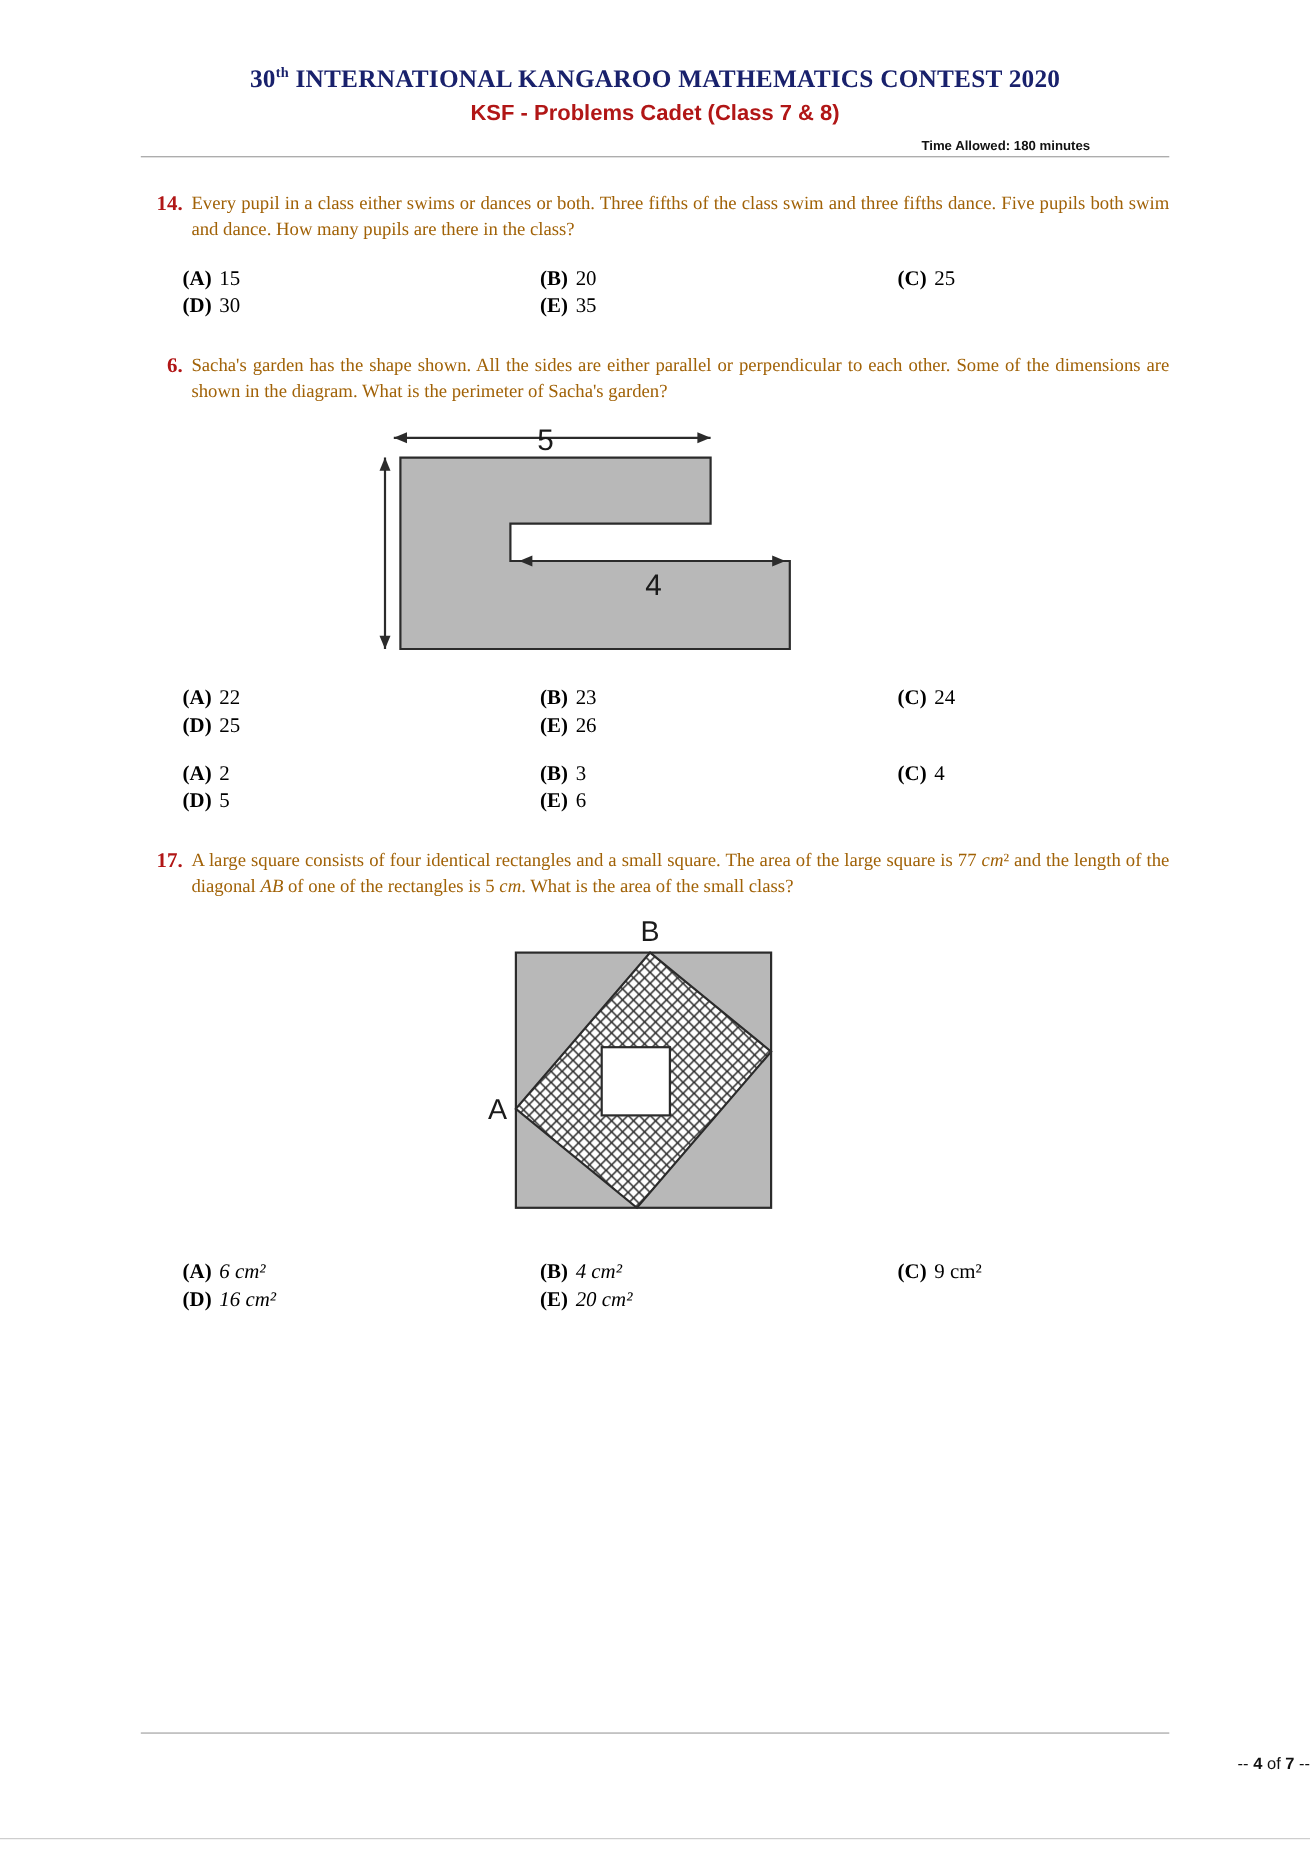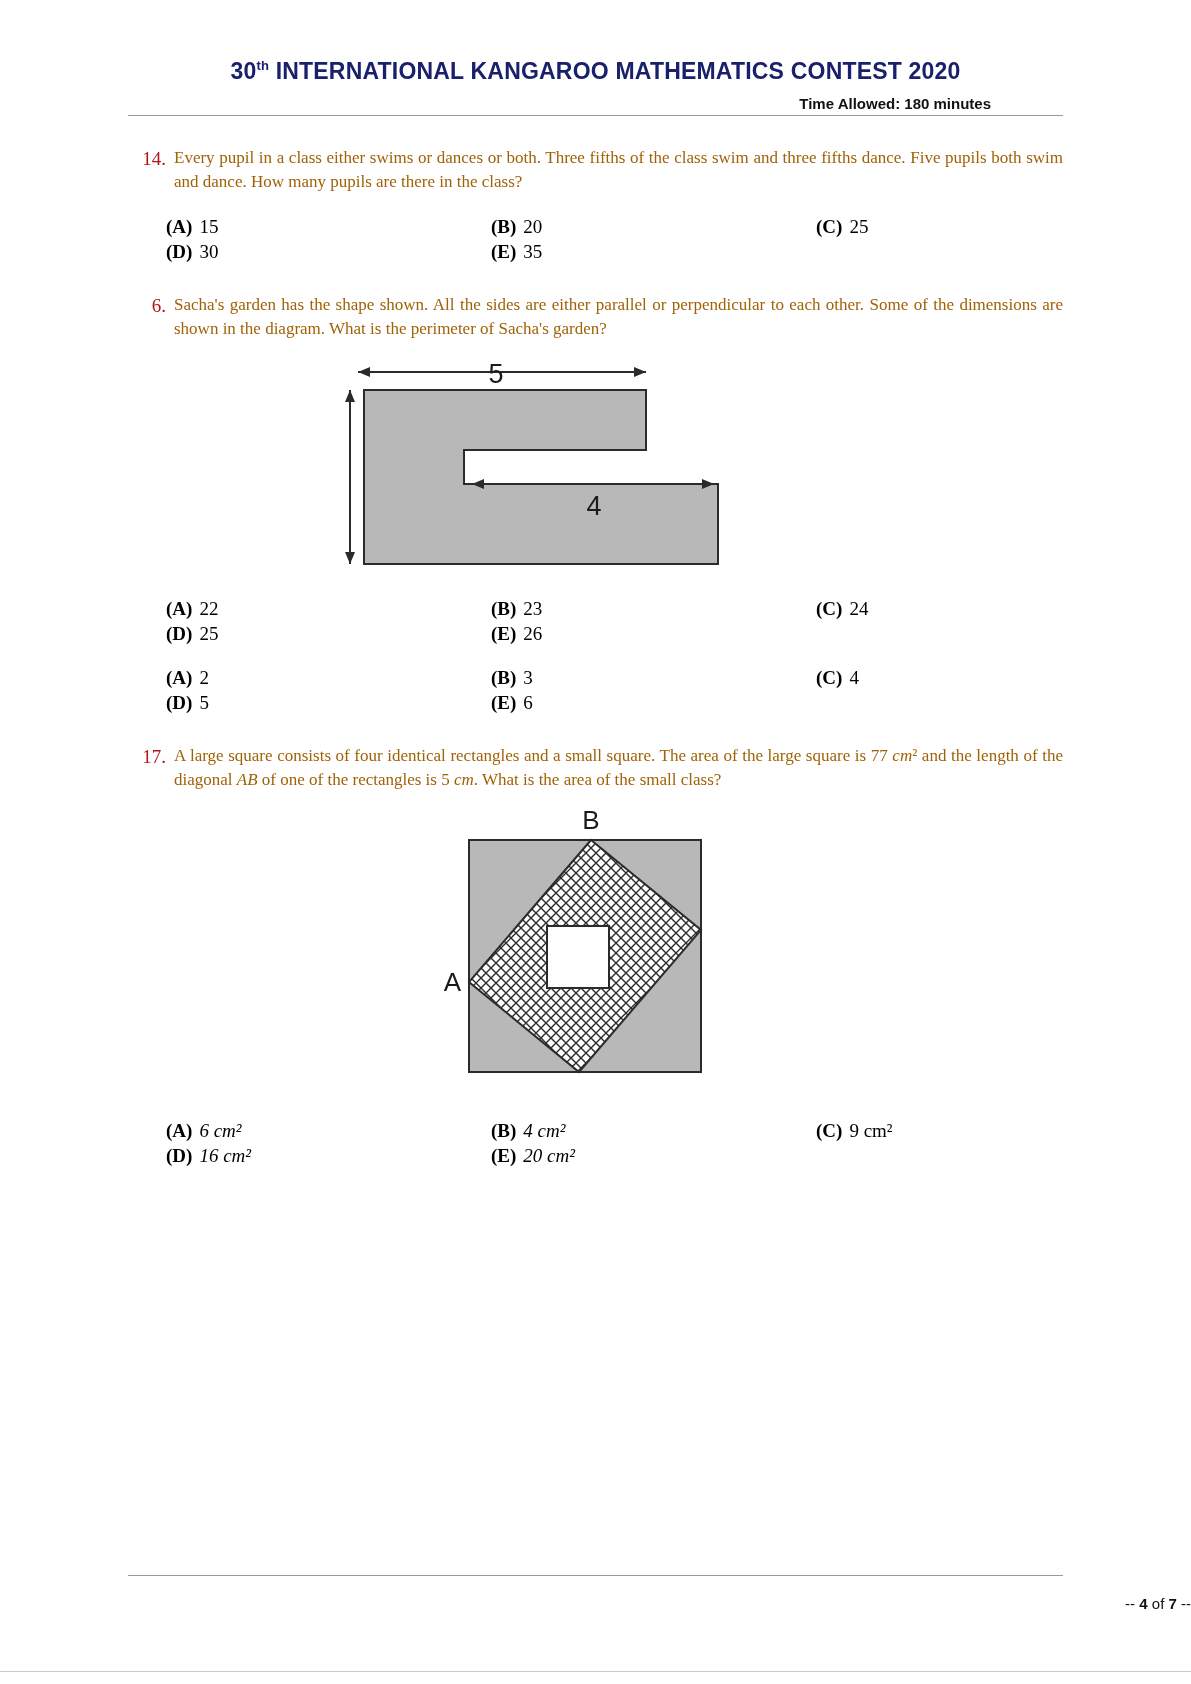--- a/index.html
+++ b/index.html
@@ -15,60 +15,60 @@
     box-sizing: border-box;
     font-family: "Liberation Serif", serif;
     overflow: hidden;
   }
   
   .header {
     padding-top: 58px;
     text-align: center;
   }
   .hdr-title {
-    font-family: Liberation Sans, sans-serif;
+    font-family: Liberation Serif, serif;
     font-weight: bold;
     font-size: 23px;
     color: #19216c;
     letter-spacing: 0.2px;
   }
   .hdr-title sup {
     font-size: 13px;
     vertical-align: super;
   }
   .hdr-sub {
     font-family: "Liberation Sans", sans-serif;
     font-weight: bold;
     font-size: 20px;
     color: #b11616;
     margin-top: 7px;
   }
   .hdr-time {
     font-family: "Liberation Sans", sans-serif;
     font-weight: bold;
-    font-size: 15px;
+    font-size: 12px;
     color: #111111;
     text-align: right;
     margin: 10px 200px 0 0;
   }
   .rule {
     border-top: 1px solid #9a9a9a;
     margin: 3px 128px 0 128px;
   }
   
   .content {
     margin: 0 128px 0 128px;
     position: relative;
   }
   .question {
     display: flex;
     margin-top: 30px;
   }
   .q-num {
-    font-weight: normal;
+    font-weight: bold;
     color: #b11616;
     font-size: 19px;
     width: 38px;
     flex: 0 0 38px;
     text-align: right;
     padding-right: 8px;
     line-height: 1.42;
   }
   .q-text {
     font-size: 17px;
@@ -138,20 +138,21 @@
 </head>
 <body>
 
 <div class="page">
 
   <div class="header">
     <div class="hdr-title">
       <span>30</span><sup>th</sup>
       <span>INTERNATIONAL KANGAROO MATHEMATICS CONTEST 2020</span>
     </div>
+    <div class="hdr-sub">KSF - Problems Cadet (Class 7 &amp; 8)</div>
     <div class="hdr-time">Time Allowed: 180 minutes</div>
   </div>
   <div class="rule"></div>
 
   <div class="content">
 
     <div class="question">
       <div class="q-num">14.</div>
       <div class="q-text">Every pupil in a class either swims or dances or both. Three fifths of the class swim and three fifths dance. Five pupils both swim and dance. How many pupils are there in the class?</div>
     </div>

